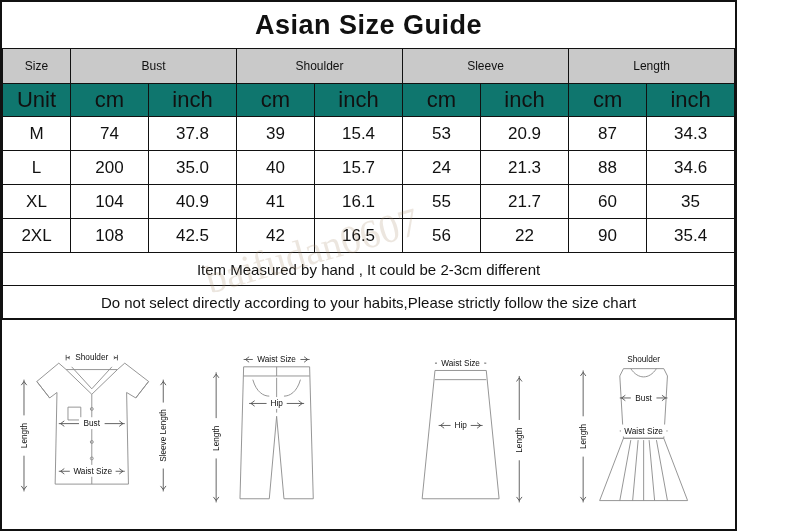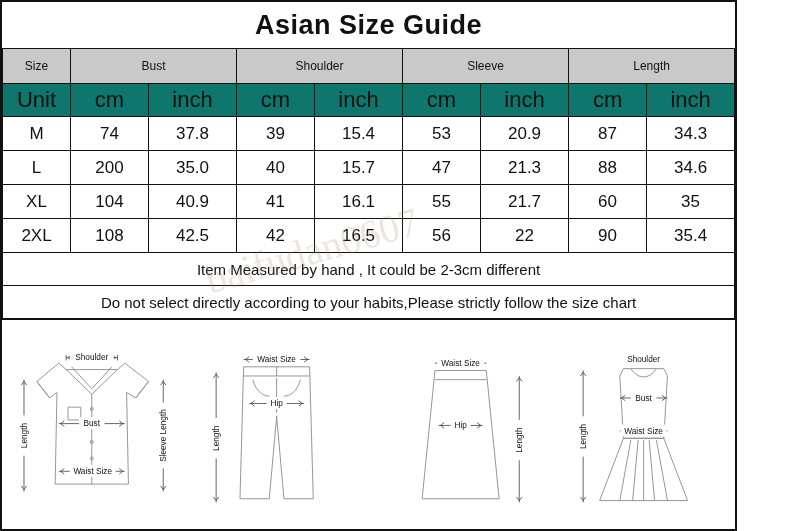--- a/index.html
+++ b/index.html
@@ -154,21 +154,21 @@
         <td>20.9</td>
         <td>87</td>
         <td>34.3</td>
       </tr>
       <tr class="data-row">
         <td>L</td>
         <td>200</td>
         <td>35.0</td>
         <td>40</td>
         <td>15.7</td>
-        <td>47</td>
+        <td>24</td>
         <td>21.3</td>
         <td>88</td>
         <td>34.6</td>
       </tr>
       <tr class="data-row">
         <td>XL</td>
         <td>104</td>
         <td>40.9</td>
         <td>41</td>
         <td>16.1</td>

